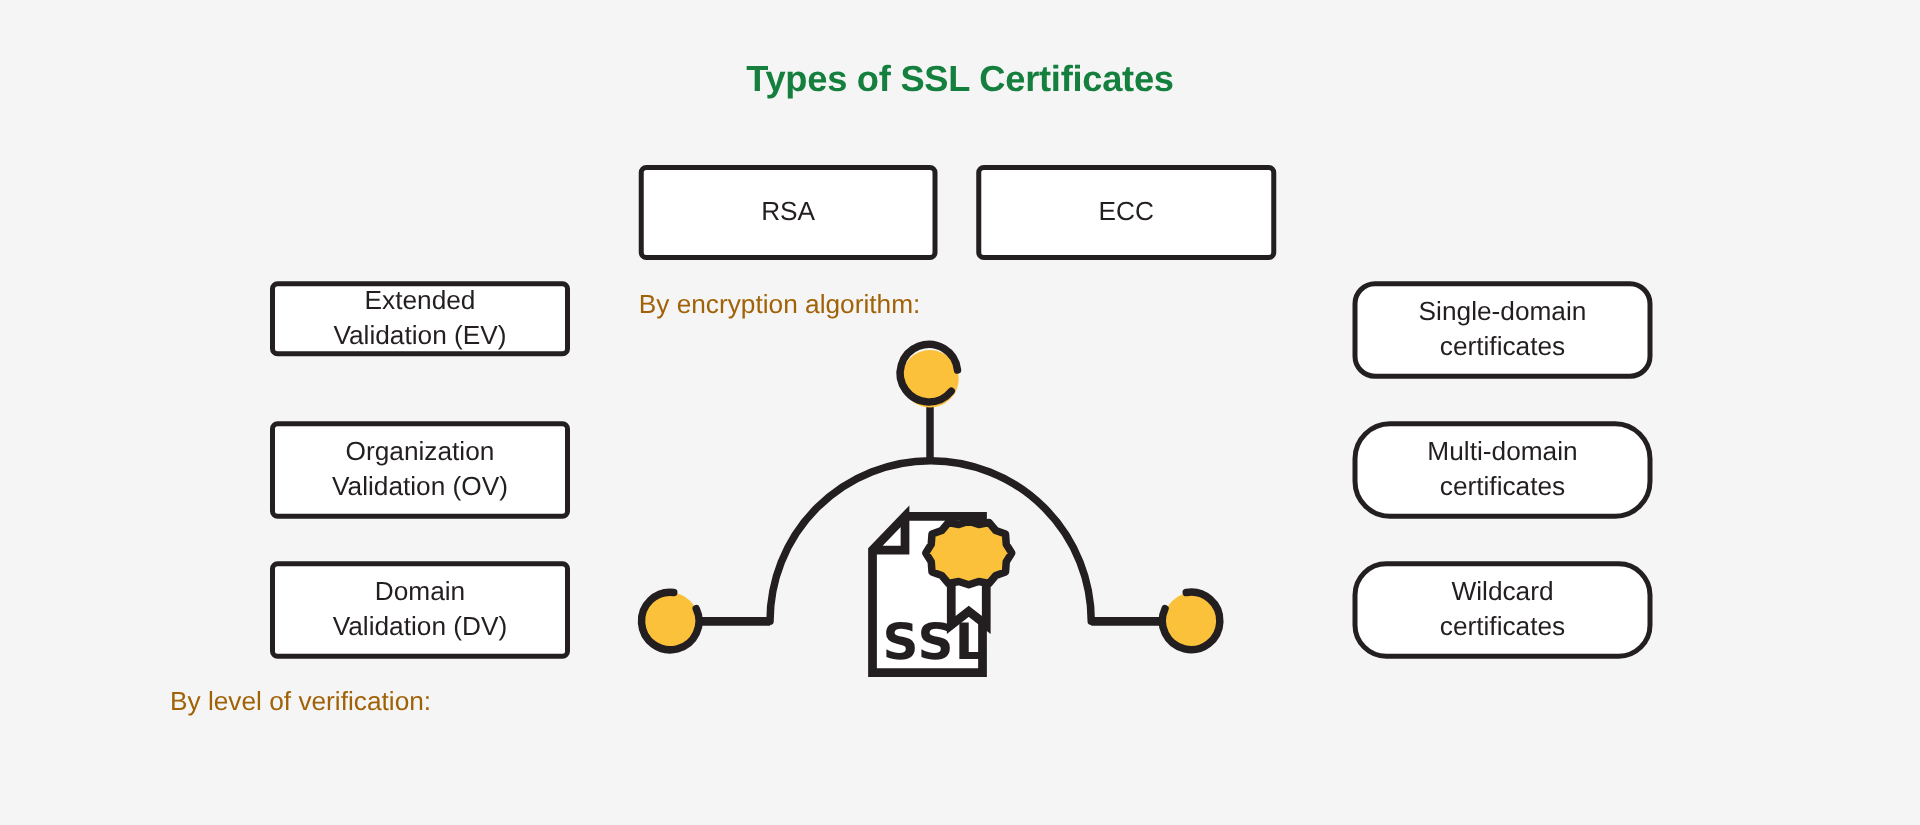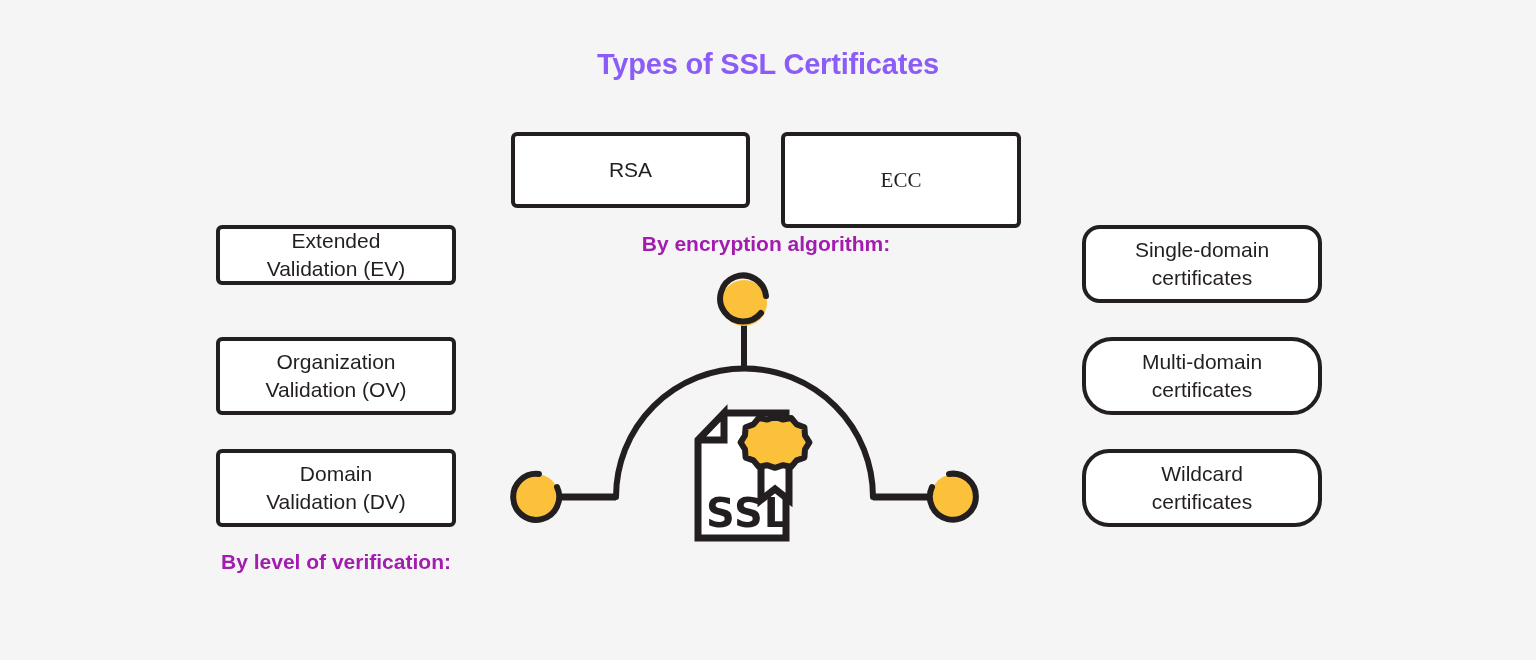--- a/index.html
+++ b/index.html
@@ -24,21 +24,21 @@
   
   .title {
     position: absolute;
     left: 0;
     top: 44px;
     width: 1536px;
     text-align: center;
     font-size: 29px;
     font-weight: bold;
     letter-spacing: -0.2px;
-    color: #8b5cf6;
+    color: #15803d;
     line-height: 40px;
   }
 
   
   .node {
     position: absolute;
     box-sizing: border-box;
     background: #ffffff;
     border: 4px solid #231f20;
     border-radius: 6px;
@@ -51,40 +51,40 @@
     color: #231f20;
     padding: 18px 8px;
   }
   .node span {
     display: block;
     white-space: pre-line;
   }
 
   
   .node-rsa { left: 511px; top: 132px; width: 239px; height: 76px; }
-  .node-ecc { left: 781px; top: 132px; width: 240px; height: 96px; font-family: Liberation Serif, serif; }
+  .node-ecc { left: 781px; top: 132px; width: 240px; height: 76px; }
 
   
   .node-ev { left: 216px; top: 225px; width: 240px; height: 60px; }
   .node-ov { left: 216px; top: 337px; width: 240px; height: 78px; }
   .node-dv { left: 216px; top: 449px; width: 240px; height: 78px; }
 
   
   .node-single { left: 1082px; top: 225px; width: 240px; height: 78px; border-radius: 18px; }
   .node-multi  { left: 1082px; top: 337px; width: 240px; height: 78px; border-radius: 30px; }
   .node-wild   { left: 1082px; top: 449px; width: 240px; height: 78px; border-radius: 27px; }
 
   
   .caption {
     position: absolute;
-    text-align: center;
+    text-align: left;
     font-size: 21px;
-    font-weight: bold;
+    font-weight: normal;
     line-height: 28px;
-    color: #a21caf;
+    color: #a16207;
     white-space: pre-line;
   }
   .caption-encryption { left: 511px; top: 230px; width: 510px; }
   .caption-verification { left: 136px; top: 548px; width: 400px; }
   .caption-domains { left: 1002px; top: 548px; width: 400px; }
 
   
   .illustration {
     position: absolute;
     left: 476px;

